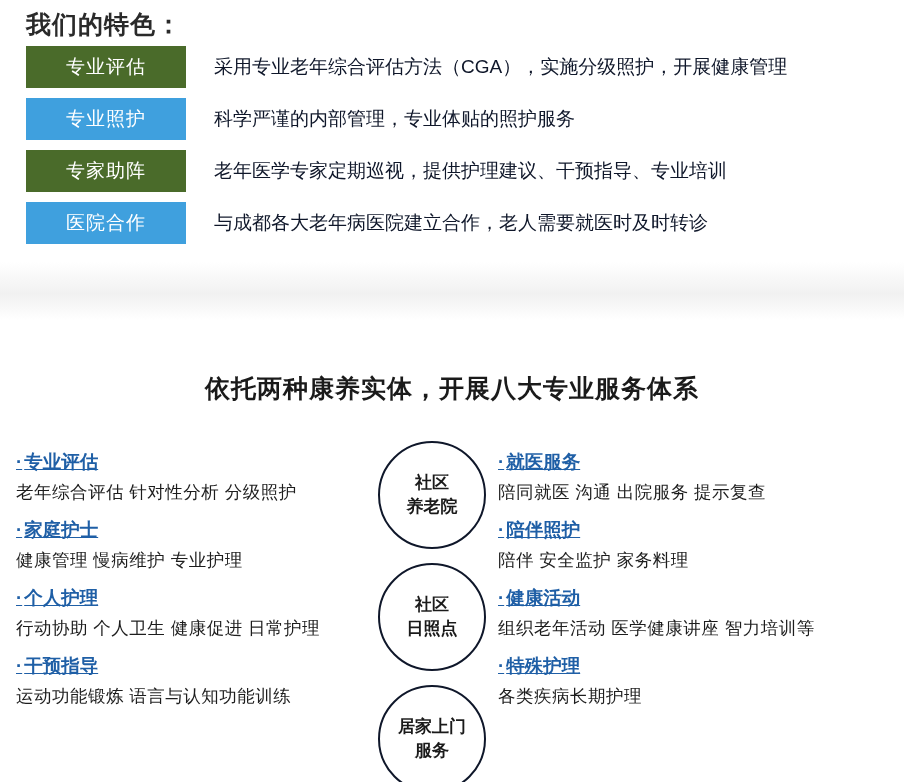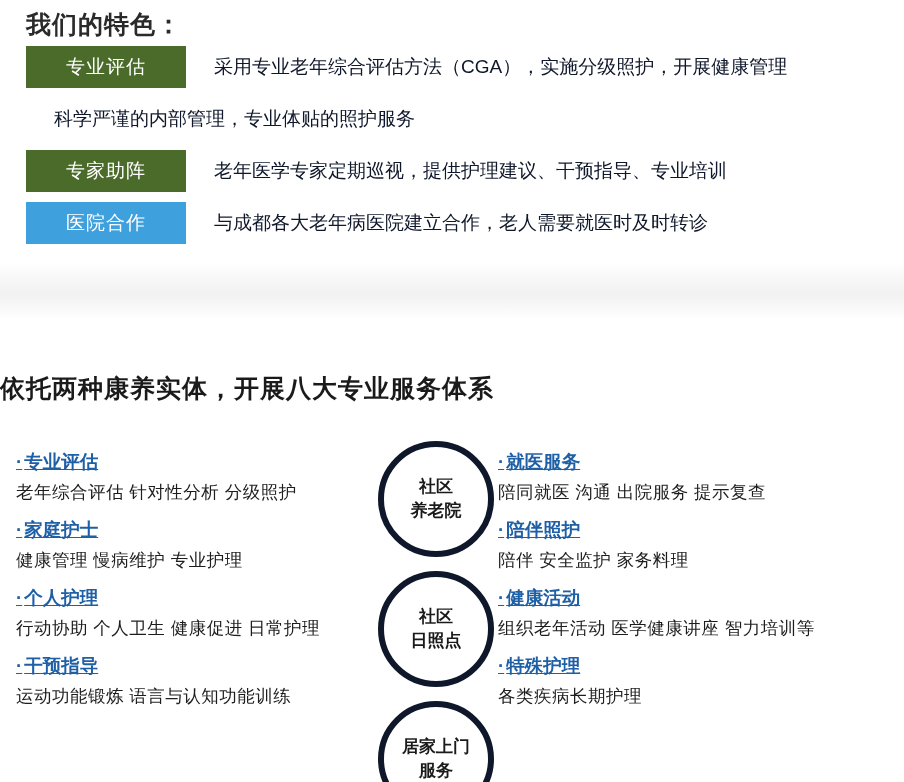--- a/index.html
+++ b/index.html
@@ -77,21 +77,21 @@
 
   
   .bottom-section {
     position: absolute;
     left: 0;
     top: 350px;
     width: 904px;
     height: 432px;
   }
   .bottom-title {
-    text-align: left;
+    text-align: center;
     font-size: 25px;
     font-weight: bold;
     color: #1a1a1a;
     letter-spacing: 1px;
     margin-top: 22px;
   }
 
   .columns {
     position: relative;
     margin-top: 44px;
@@ -131,21 +131,21 @@
   
   .circles {
     position: absolute;
     left: 378px;
     top: -8px;
     width: 110px;
   }
   .circle {
     width: 104px;
     height: 104px;
-    border: 6px solid #0f172a;
+    border: 2px solid #0f172a;
     border-radius: 50%;
     display: flex;
     flex-direction: column;
     align-items: center;
     justify-content: center;
     margin-bottom: 14px;
     background: #ffffff;
   }
   .circle span {
     font-size: 17px;
@@ -161,20 +161,21 @@
   <div class="top-title">我们的特色：</div>
 
   <div class="feature-rows">
 
     <div class="feature-row">
       <div class="feature-tag tag-green">专业评估</div>
       <div class="feature-text">采用专业老年综合评估方法（CGA），实施分级照护，开展健康管理</div>
     </div>
 
     <div class="feature-row">
+      <div class="feature-tag tag-blue">专业照护</div>
       <div class="feature-text">科学严谨的内部管理，专业体贴的照护服务</div>
     </div>
 
     <div class="feature-row">
       <div class="feature-tag tag-green">专家助阵</div>
       <div class="feature-text">老年医学专家定期巡视，提供护理建议、干预指导、专业培训</div>
     </div>
 
     <div class="feature-row">
       <div class="feature-tag tag-blue">医院合作</div>

